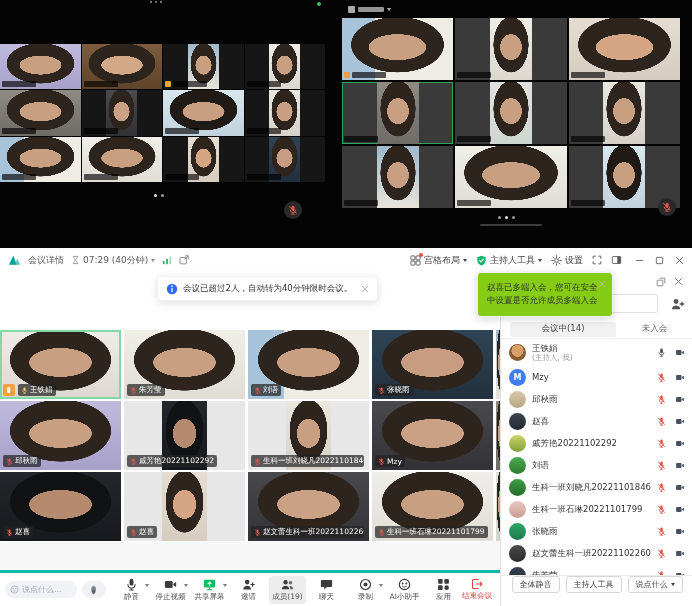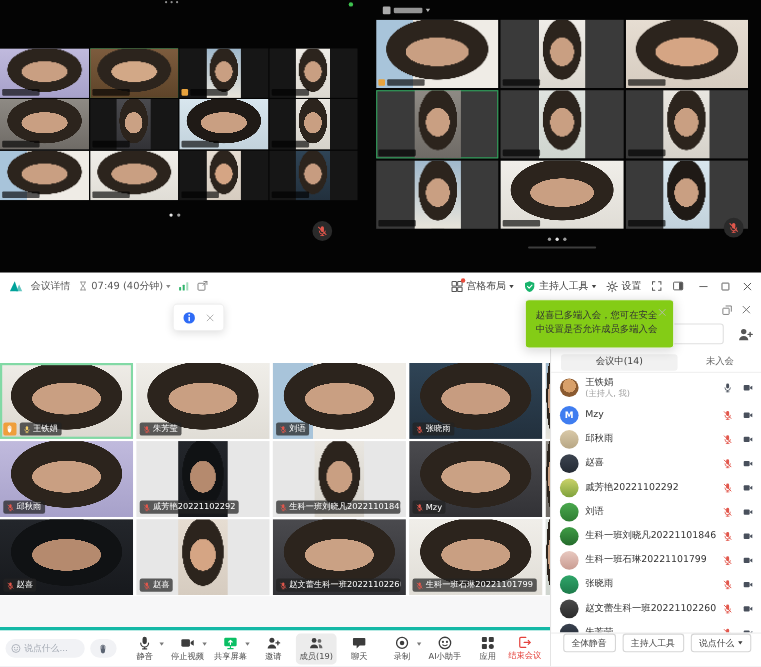--- a/index.html
+++ b/index.html
@@ -322,21 +322,21 @@
         </span>
       <span class="hl-item">
         <span>会议详情</span>
       </span>
       <span class="hl-item">
         <span class="ic" style="width:9px;height:10px;color:#8a8a8a">
             <svg viewBox="0 0 12 12">
               <path d="M3 1.2h6M3 10.8h6M3.6 1.2c0 2.2 1 3.2 2.4 4.8 1.4-1.6 2.4-2.6 2.4-4.8M3.6 10.8c0-2.2 1-3.2 2.4-4.8 1.4 1.6 2.4 2.6 2.4 4.8" stroke="currentColor" stroke-width="1" fill="none" stroke-linecap="round"></path>
             </svg>
           </span>
-        <span>07:49 (40分钟)</span>
+        <span>07:29 (40分钟)</span>
         <i class="caret" style="color:#8a8a8a"></i>
       </span>
       <span class="ic" style="width:10px;height:10px;color:#31b56c">
           <svg viewBox="0 0 12 12">
             <rect x="1" y="7.2" width="2.2" height="3.8" rx="0.6" fill="currentColor"></rect>
             <rect x="4.9" y="4.6" width="2.2" height="6.4" rx="0.6" fill="currentColor"></rect>
             <rect x="8.8" y="1.8" width="2.2" height="9.2" rx="0.6" fill="currentColor" opacity=".45"></rect>
           </svg>
         </span>
       <span class="ic" style="width:10px;height:10px;color:#7a7a7a">
@@ -412,20 +412,21 @@
     </div>
 
     <div class="toast">
       <span class="ic" style="width:12px;height:12px">
           <svg viewBox="0 0 12 12">
             <circle cx="6" cy="6" r="5.2" fill="#2e6bf6"></circle>
             <rect x="5.35" y="5" width="1.3" height="4" rx="0.6" fill="#fff"></rect>
             <circle cx="6" cy="3.2" r="0.85" fill="#fff"></circle>
           </svg>
         </span>
+      <span class="txt">会议已超过2人，自动转为40分钟限时会议。</span>
       <span class="ic x">
           <svg viewBox="0 0 12 12">
             <path d="M2 2l8 8M10 2l-8 8" stroke="currentColor" stroke-width="1.2" stroke-linecap="round"></path>
           </svg>
         </span>
     </div>
 
     <div class="main-grid" id="main-grid">
         <div class="tile-m active fit-full">
           <div class="vid s4"></div>

